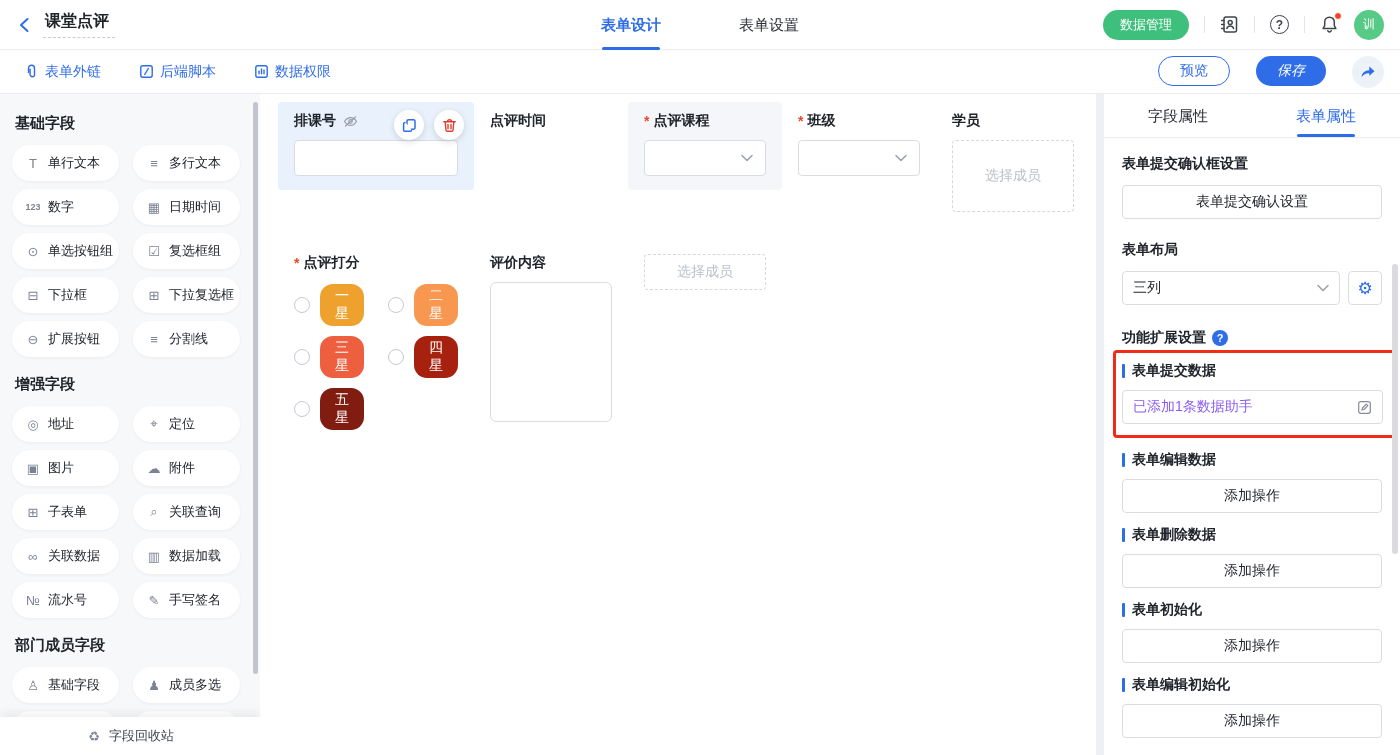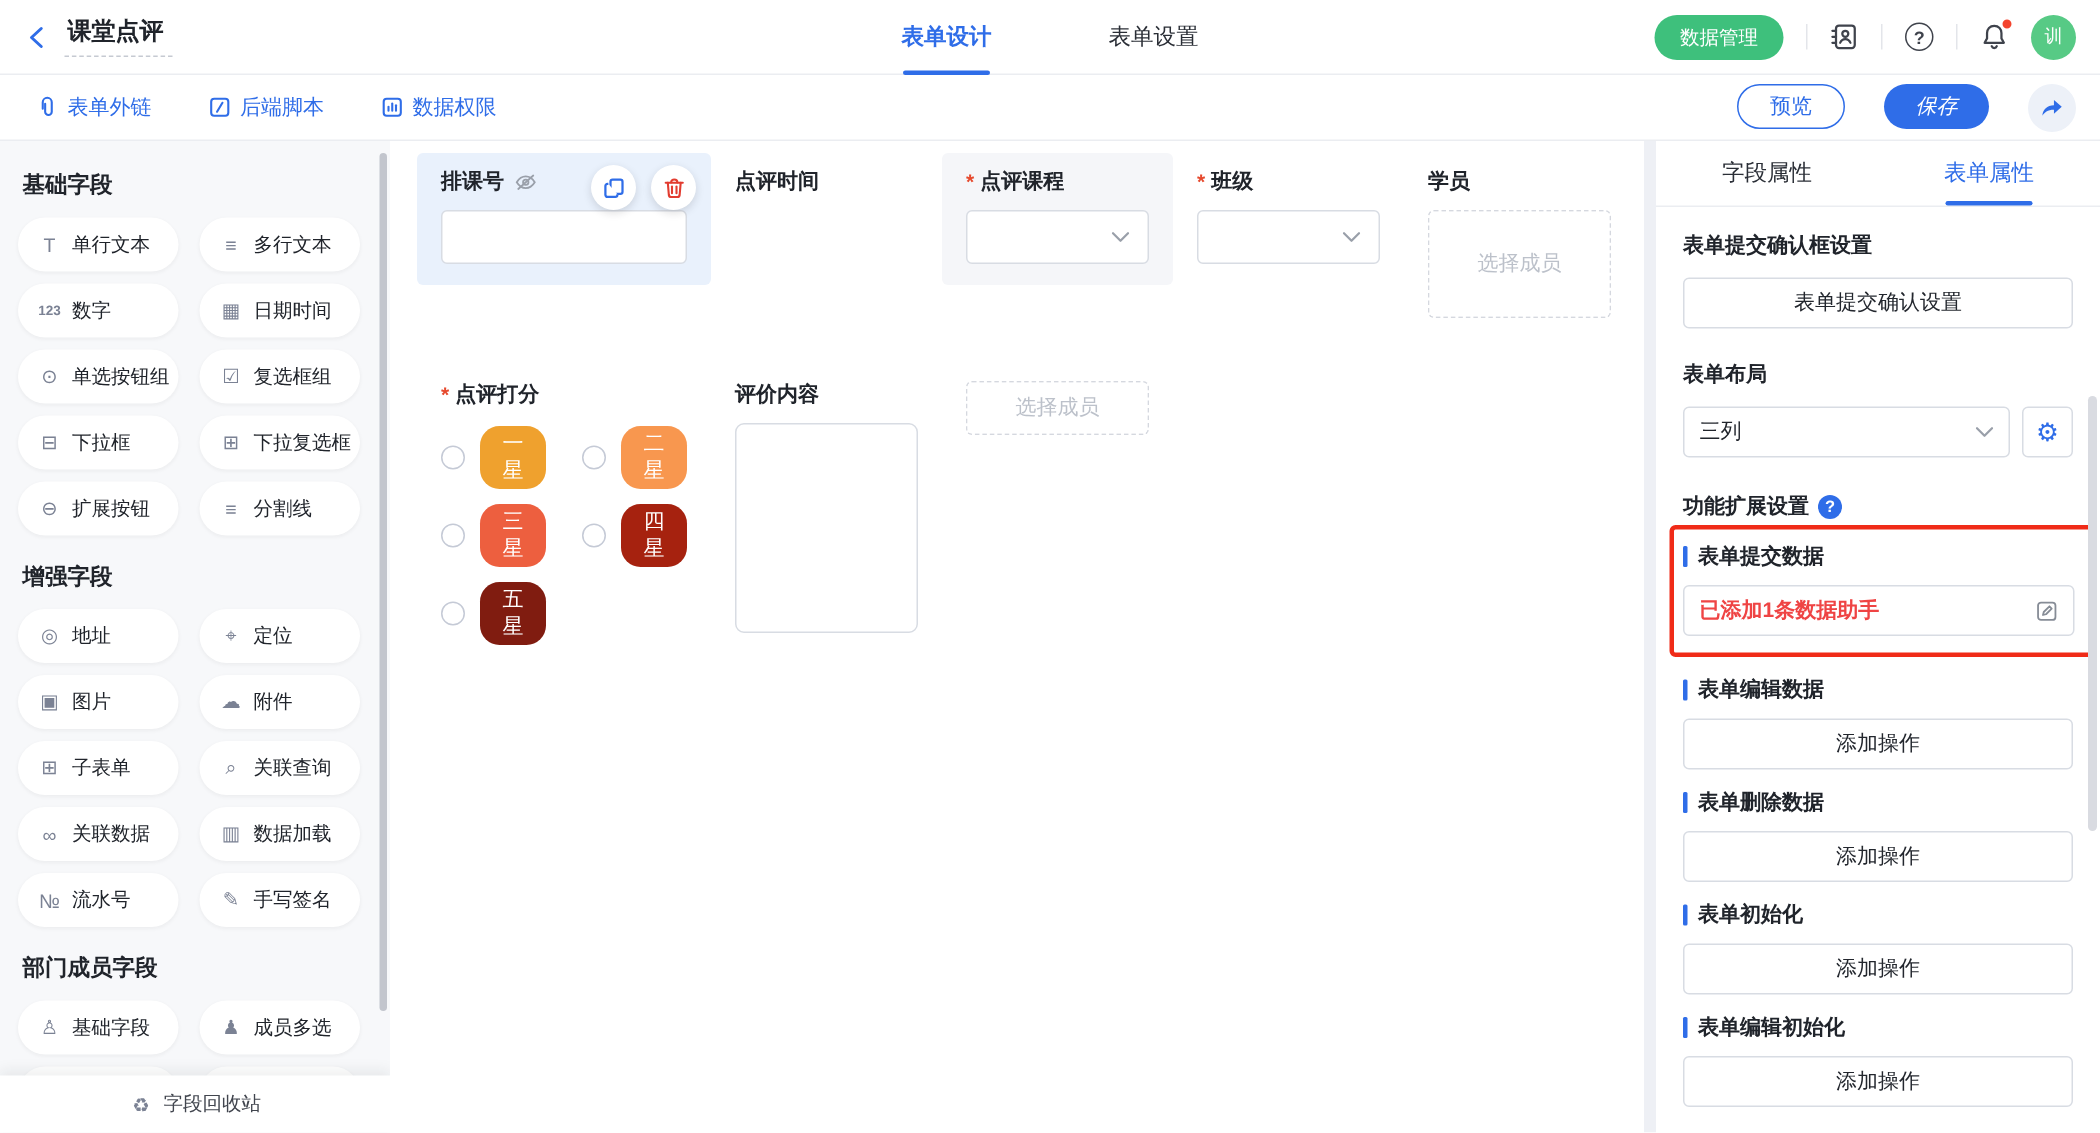--- a/index.html
+++ b/index.html
@@ -85,21 +85,21 @@
   .layout-label{margin-top:22px;}
   .layout-row{display:flex;gap:8px;}
   .psel{flex:1;height:34px;border:1px solid var(--border);border-radius:4px;display:flex;align-items:center;justify-content:space-between;padding:0 10px;font-size:14px;cursor:pointer;background:#fff;}
   .gear-btn{width:34px;height:34px;border:1px solid var(--border);border-radius:4px;background:#fff;color:var(--blue);font-size:17px;display:flex;align-items:center;justify-content:center;cursor:pointer;}
   .ext-head{display:flex;align-items:center;gap:6px;font-size:14px;font-weight:bold;margin:24px 0 2px;}
   .qmark{width:16px;height:16px;border-radius:50%;background:var(--blue);color:#fff;font-size:11px;font-weight:bold;display:inline-flex;align-items:center;justify-content:center;}
   .gtitle{display:flex;align-items:center;font-size:14px;font-weight:bold;margin:13px 0 10px;}
   .gtitle::before{content:"";width:3px;height:14px;background:var(--blue);margin-right:7px;border-radius:1px;}
   .pgroup.highlight{border:3px solid #f02b18;border-radius:4px;padding:0 12px 11px 6px;margin:3px -16px 7px -9px;}
   .pgroup.highlight .gtitle{margin-top:9px;}
-  .pbox{height:34px;border:1px solid var(--border);border-radius:4px;display:flex;align-items:center;justify-content:space-between;padding:0 10px;font-size:14px;color:#ef4444;background:#fff;font-weight:bold;}
+  .pbox{height:34px;border:1px solid var(--border);border-radius:4px;display:flex;align-items:center;justify-content:space-between;padding:0 10px;font-size:14px;color:#8b5cf6;background:#fff;}
   .panel-thumb{position:absolute;right:2px;top:170px;width:6px;height:290px;border-radius:3px;background:#d9dbe1;}
 </style>
 </head>
 <body>
 
 <header class="topbar">
   <div class="tb-left">
     <button class="back">
       <svg width="18" height="18" viewBox="0 0 18 18">
           <polyline points="11.5,3 5,9 11.5,15" fill="none" stroke="#2f6de8" stroke-width="2" stroke-linecap="round" stroke-linejoin="round"></polyline>

